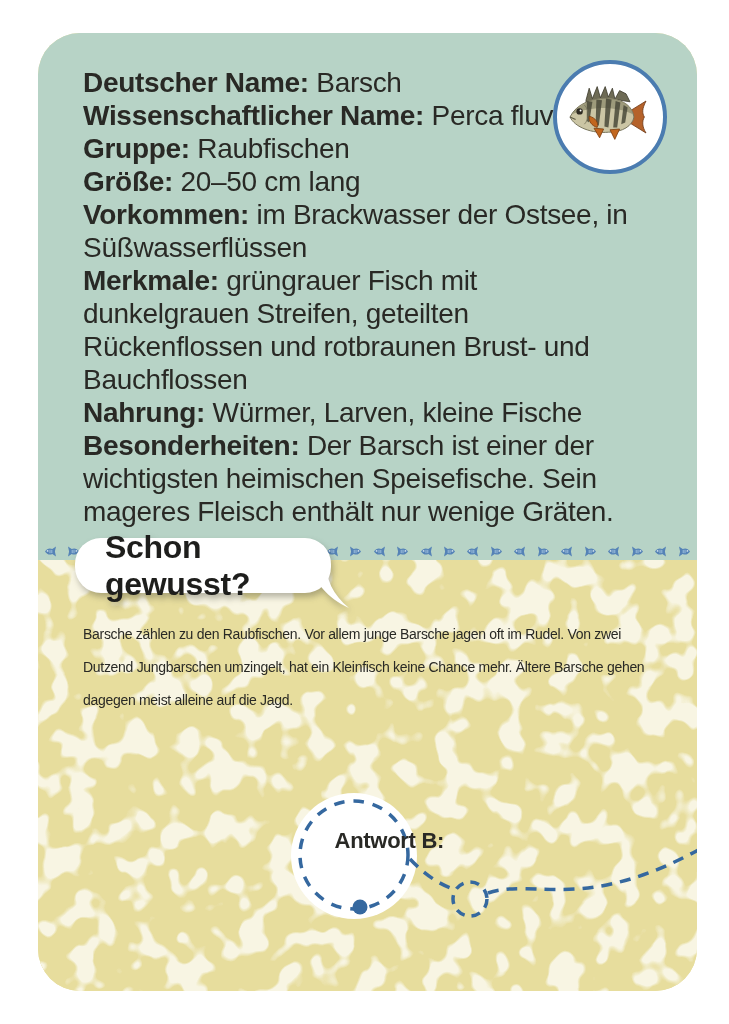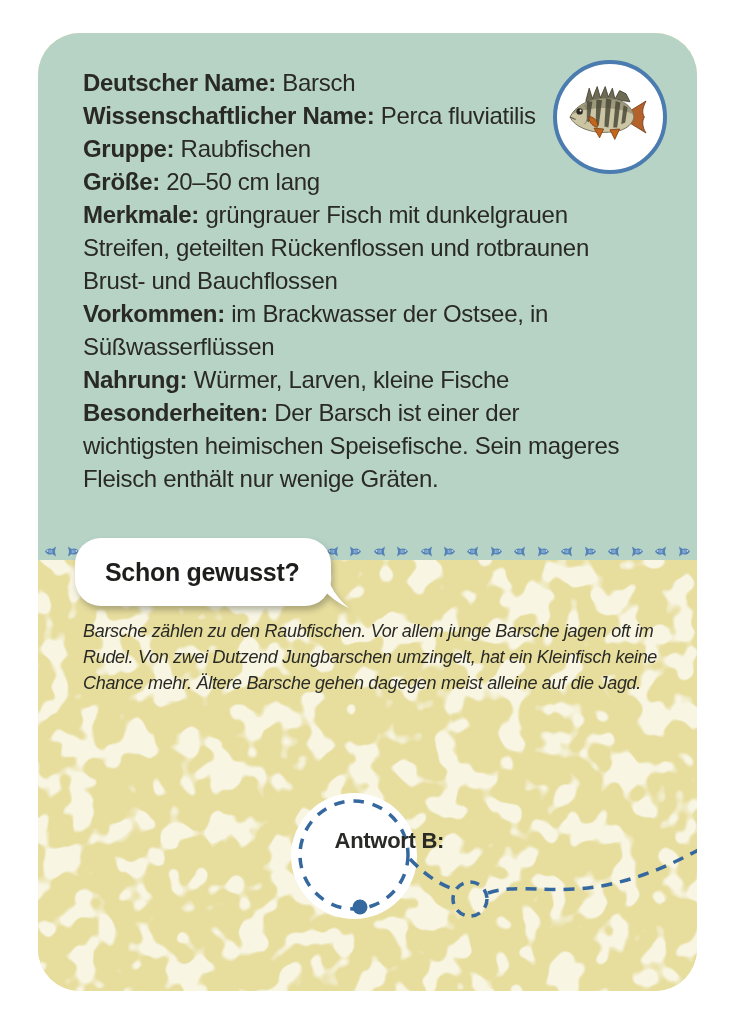--- a/index.html
+++ b/index.html
@@ -8,72 +8,72 @@
     font-family:"Liberation Sans", sans-serif;overflow:hidden;
   }
   .card{
     position:absolute;left:38px;top:33px;width:659px;height:958px;
     border-radius:42px;overflow:hidden;background:var(--card-yellow);
   }
   
   .top{position:absolute;top:0;left:0;right:0;height:527px;background:var(--card-teal);}
   .fields{
     position:absolute;left:45px;top:33px;width:545px;
-    font-size:24px;line-height:33px;letter-spacing:-0.3px;color:var(--text-dark);
+    font-size:28px;line-height:33px;letter-spacing:-0.3px;color:var(--text-dark);
   }
   .field{margin:0;}
   .lbl{font-weight:bold;}
   .badge{
     position:absolute;left:515px;top:27px;width:114px;height:114px;border-radius:50%;
     background:#ffffff;border:4px solid #4b7cb0;box-sizing:border-box;
     display:flex;align-items:center;justify-content:center;
   }
   .badge svg{width:96px;height:72px;}
   
   .stamps{
     position:absolute;top:507px;left:0;right:0;height:20px;
     display:flex;justify-content:space-between;align-items:center;padding:0 6px;z-index:2;
   }
   .stamp{width:13px;height:13px;display:inline-block;opacity:.92;}
   .stamp.flip svg{transform:scaleX(-1);}
   
   .bottom{position:absolute;top:527px;left:0;right:0;bottom:0;background:var(--card-yellow);}
   .texture{position:absolute;top:0;left:0;pointer-events:none;}
   .bubble{
-    position:absolute;left:37px;top:505px;width:256px;height:68px;z-index:3;
+    position:absolute;left:37px;top:505px;width:256px;height:55px;z-index:3;
     background:#ffffff;border-radius:26px;display:flex;align-items:center;
     padding-left:30px;box-sizing:border-box;
-    font-size:25px;font-weight:bold;color:#1e1e1c;letter-spacing:-0.3px;
+    font-size:32px;font-weight:bold;color:#1e1e1c;letter-spacing:-0.3px;
     filter:drop-shadow(2px 4px 3px rgba(60,60,50,0.35));
   }
   .tail{position:absolute;right:-22px;top:24px;width:46px;height:48px;}
   .fact{
     position:absolute;left:45px;top:585px;width:585px;margin:0;
-    font-size:18px;line-height:26px;letter-spacing:-0.3px;color:var(--text-dark);z-index:2;font-style:italic;
+    font-size:14px;line-height:33px;letter-spacing:-0.3px;color:var(--text-dark);z-index:2;
   }
   .decor{position:absolute;left:0;top:0;z-index:2;pointer-events:none;}
   .answer{
     position:absolute;left:226px;top:792px;width:180px;text-align:right;z-index:3;
     font-size:22px;line-height:31px;color:var(--text-dark);letter-spacing:-0.3px;
   }
   .a-label{font-weight:bold;}
 </style>
 </head>
 <body>
 
 <div class="card">
 
   <section class="top">
     <div class="fields">
         <p class="field"><span class="lbl">Deutscher Name:</span> <span>Barsch</span></p>
         <p class="field"><span class="lbl">Wissenschaftlicher Name:</span> <span>Perca fluviatilis</span></p>
         <p class="field"><span class="lbl">Gruppe:</span> <span>Raubfischen</span></p>
         <p class="field"><span class="lbl">Größe:</span> <span>20–50 cm lang</span></p>
+        <p class="field"><span class="lbl">Vorkommen:</span> <span>im Brackwasser der Ostsee, in Süßwasser­flüssen</span></p>
         <p class="field"><span class="lbl">Merkmale:</span> <span>grüngrauer Fisch mit dunkelgrauen Streifen, geteilten Rückenflossen und rotbraunen Brust- und Bauch­flossen</span></p>
-        <p class="field"><span class="lbl">Vorkommen:</span> <span>im Brackwasser der Ostsee, in Süßwasser­flüssen</span></p>
         <p class="field"><span class="lbl">Nahrung:</span> <span>Würmer, Larven, kleine Fische</span></p>
         <p class="field"><span class="lbl">Besonderheiten:</span> <span>Der Barsch ist einer der wichtigsten heimischen Speisefische. Sein mageres Fleisch enthält nur wenige Gräten.</span></p>
       </div>
     <div class="badge">
       <svg viewBox="0 0 120 90">
         <path d="M84 38 L105 25 C100 35 100 40 103 45 C100 50 100 57 105 65 L84 52 Z" fill="#b5622a" stroke="#6b3512" stroke-width="1"></path>
         <path d="M30 24 L34 9 L38 22 L44 7 L48 21 L54 7 L58 20 L63 9 L66 22 L68 26 L30 27 Z" fill="#6e6b55" stroke="#3c3a2c" stroke-width="1"></path>
         <path d="M66 23 L72 12 L80 16 L85 26 Z" fill="#6e6b55" stroke="#3c3a2c" stroke-width="1"></path>
         <path d="M10 45 C18 28 40 20 60 22 C78 24 88 32 90 45 C88 56 76 64 58 64 C38 66 16 58 10 45 Z" fill="#cbc5a4" stroke="#75725a" stroke-width="1.2"></path>
         <path d="M12 42 C22 27 44 20 62 22 C78 24 87 32 89 42 C70 31 35 31 12 42 Z" fill="#8e8b6d" opacity="0.75"></path>

